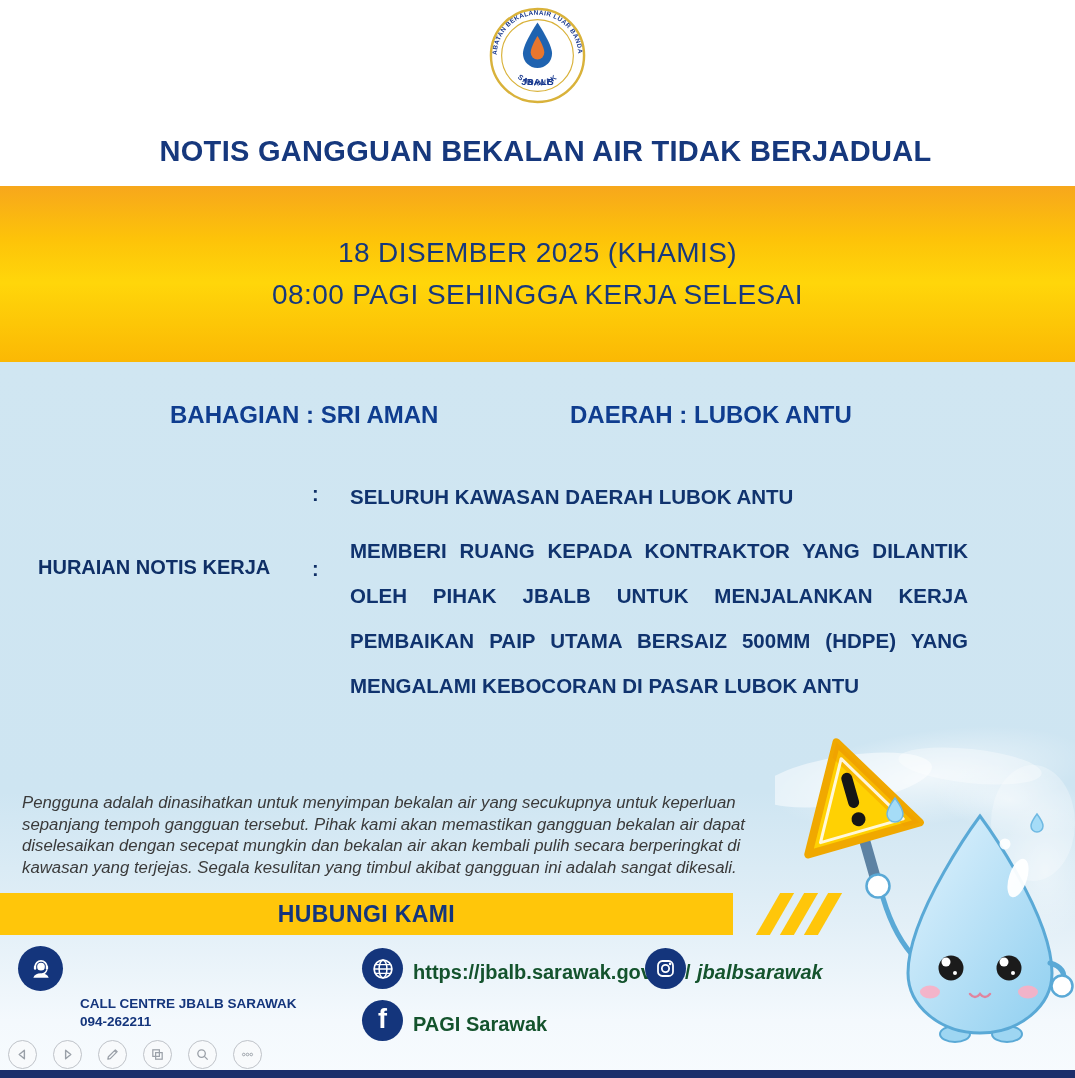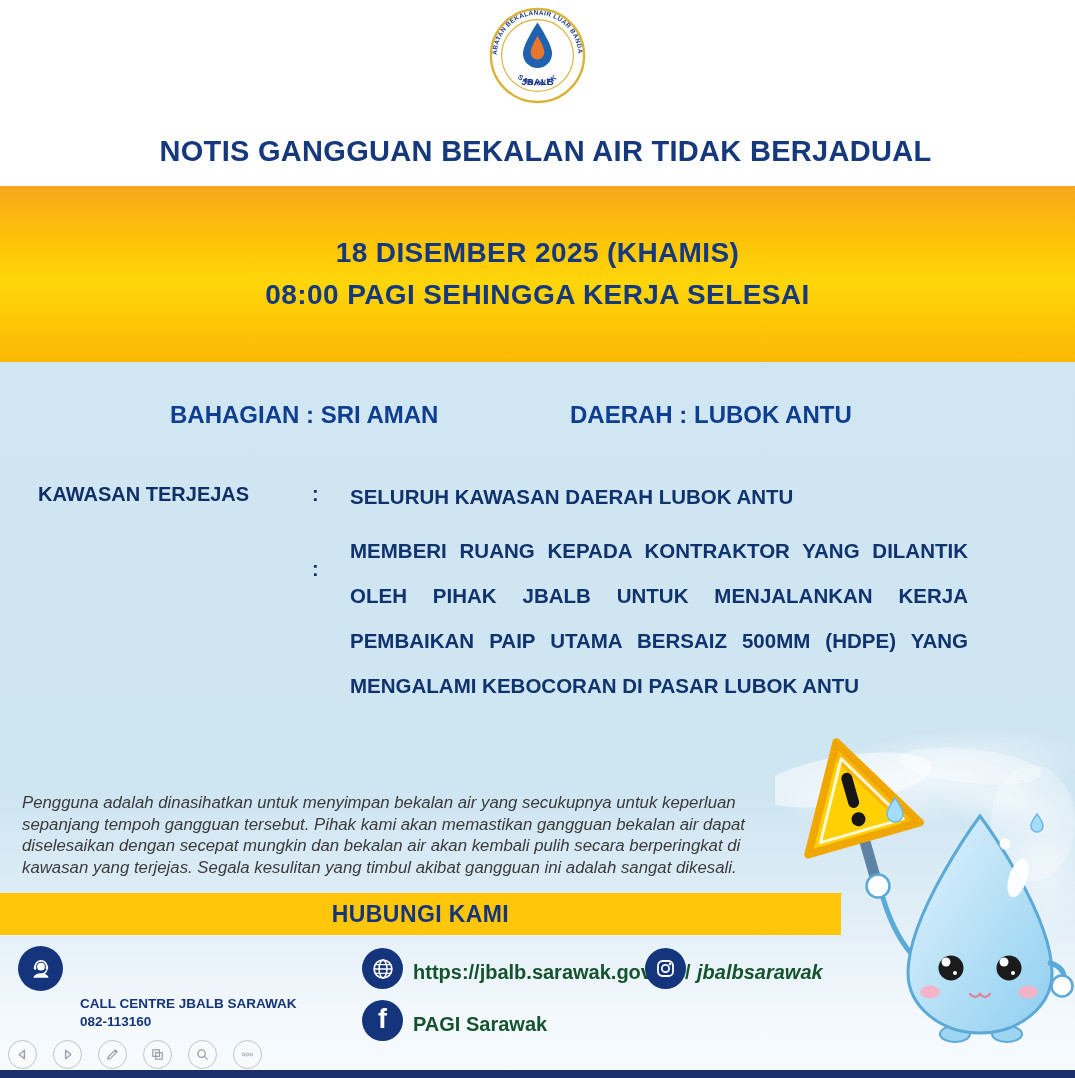--- a/index.html
+++ b/index.html
@@ -8,21 +8,21 @@
   .poster { position:relative; width:1075px; height:1078px; background:#ffffff; overflow:hidden; }
 
   .logo { position:absolute; left:489px; top:7px; width:97px; height:97px; }
 
   .title { position:absolute; left:8px; top:135px; width:100%; text-align:center;
            font-size:29px; font-weight:bold; color:#16387d; letter-spacing:.3px; }
 
   .banner { position:absolute; left:0; top:186px; width:100%; height:176px;
             background:linear-gradient(180deg,#f7a71c 0%, #fdc309 30%, #ffd60a 55%, #fbb804 100%);
             display:flex; flex-direction:column; align-items:center; justify-content:center; gap:10px; }
-  .banner-line { font-size:28px; font-weight:bold; color:#16387d; letter-spacing:.4px; }
+  .banner-line { font-size:28px; font-weight:normal; color:#16387d; letter-spacing:.4px; }
 
   .body-bg { position:absolute; left:0; top:362px; width:100%; height:716px;
              background:linear-gradient(180deg,#d0e6f2 0%, #cee5f2 60%, #e2eff7 78%, #f4f9fd 92%, #f7fbfe 100%); }
 
   .splash { position:absolute; border-radius:50%; background:radial-gradient(ellipse at center, rgba(255,255,255,.85) 0%, rgba(255,255,255,0) 70%); }
   .splash1 { left:770px; top:730px; width:320px; height:95px; transform:rotate(-8deg); opacity:.8; }
   .splash2 { left:930px; top:765px; width:160px; height:70px; transform:rotate(10deg); opacity:.6; }
   .splash3 { left:1000px; top:800px; width:90px; height:140px; opacity:.5; }
 
   .region { position:absolute; font-size:24px; font-weight:bold; color:#0f3d8f; }
@@ -35,21 +35,21 @@
   .kawasan-label { left:38px; top:483px; }
   .kawasan-colon { left:312px; top:483px; }
   .kawasan-value { left:350px; top:485px; }
   .huraian-label { left:38px; top:556px; }
   .huraian-colon { left:312px; top:558px; }
   .huraian-value { left:350px; top:528px; width:618px; line-height:45px; text-align:justify; }
 
   .advisory { position:absolute; left:22px; top:792px; width:778px;
               font-size:16.8px; font-style:italic; color:#3a3a3a; line-height:21.6px; }
 
-  .hubungi-bar { position:absolute; left:0; top:893px; width:841px; height:42px; background:#ffc60a;
+  .hubungi-bar { position:absolute; left:0; top:893px; width:733px; height:42px; background:#ffc60a;
                  display:flex; align-items:center; justify-content:center; }
   .hubungi-text { font-size:23px; font-weight:bold; color:#14357c; letter-spacing:.4px; }
   .stripe { position:absolute; top:893px; width:14px; height:42px; background:#ffc60a; transform:skewX(-30deg); }
   .stripe1 { left:768px; } .stripe2 { left:792px; } .stripe3 { left:816px; }
 
   .contact-icon { position:absolute; border-radius:50%; background:#14357c;
                   display:flex; align-items:center; justify-content:center; }
   .icon-call  { left:18px;  top:946px; width:45px; height:45px; }
   .icon-globe { left:362px; top:948px; width:41px; height:41px; }
   .icon-insta { left:645px; top:948px; width:41px; height:41px; }
@@ -105,24 +105,24 @@
   </div>
 
   <div class="body-bg"></div>
   <div class="splash splash1"></div>
   <div class="splash splash2"></div>
   <div class="splash splash3"></div>
 
   <div class="region region-bahagian">BAHAGIAN : SRI AMAN</div>
   <div class="region region-daerah">DAERAH : LUBOK ANTU</div>
 
-  <div class="detail-label kawasan-label">KAWASAN TERJEJAS</div>
   <div class="detail-colon kawasan-colon">:</div>
   <div class="detail-value kawasan-value">SELURUH KAWASAN DAERAH LUBOK ANTU</div>
 
+  <div class="detail-label huraian-label">HURAIAN NOTIS KERJA</div>
   <div class="detail-colon huraian-colon">:</div>
   <div class="detail-value huraian-value">MEMBERI RUANG KEPADA KONTRAKTOR YANG DILANTIK OLEH PIHAK JBALB UNTUK MENJALANKAN KERJA PEMBAIKAN PAIP UTAMA BERSAIZ 500MM (HDPE) YANG MENGALAMI KEBOCORAN DI PASAR LUBOK ANTU</div>
 
   <div class="advisory">Pengguna adalah dinasihatkan untuk menyimpan bekalan air yang secukupnya untuk keperluan sepanjang tempoh gangguan tersebut. Pihak kami akan memastikan gangguan bekalan air dapat diselesaikan dengan secepat mungkin dan bekalan air akan kembali pulih secara berperingkat di kawasan yang terjejas. Segala kesulitan yang timbul akibat gangguan ini adalah sangat dikesali.</div>
 
   <div class="hubungi-bar">
     <span class="hubungi-text">HUBUNGI KAMI</span>
   </div>
   <div class="stripe stripe1"></div>
   <div class="stripe stripe2"></div>
@@ -133,21 +133,21 @@
       <circle cx="12" cy="10" r="3.3" fill="#ffffff"></circle>
       <path d="M5.4,19.6 a6.8,5.2 0 0 1 13.2,0 Z" fill="#ffffff"></path>
       <path d="M7,10 a5,5 0 0 1 10,0" stroke="#ffffff" stroke-width="1.5" fill="none"></path>
       <rect x="5.9" y="9" width="2" height="3.6" rx="1" fill="#ffffff"></rect>
       <rect x="16.1" y="9" width="2" height="3.6" rx="1" fill="#ffffff"></rect>
       <path d="M17,12.6 a5,5 0 0 1 -4,3.6" stroke="#ffffff" stroke-width="1.2" fill="none"></path>
     </svg>
   </div>
   <div class="call-labels">
     <div>CALL CENTRE JBALB SARAWAK</div>
-    <div>082-113160</div>
+    <div>094-262211</div>
   </div>
 
   <div class="contact-icon icon-globe">
     <svg viewBox="0 0 24 24" width="26" height="26">
       <circle cx="12" cy="12" r="8.2" stroke="#ffffff" stroke-width="1.6" fill="none"></circle>
       <ellipse cx="12" cy="12" rx="3.6" ry="8.2" stroke="#ffffff" stroke-width="1.4" fill="none"></ellipse>
       <path d="M3.8,12 H20.2 M5.2,8 H18.8 M5.2,16 H18.8" stroke="#ffffff" stroke-width="1.3" fill="none"></path>
     </svg>
   </div>
   <div class="contact-text website-text">https://jbalb.sarawak.gov.my/</div>

